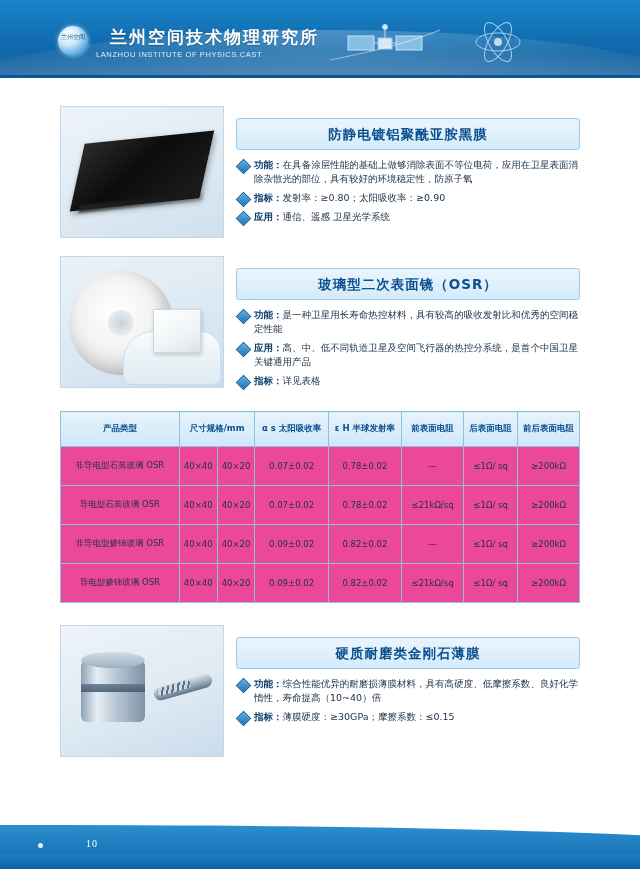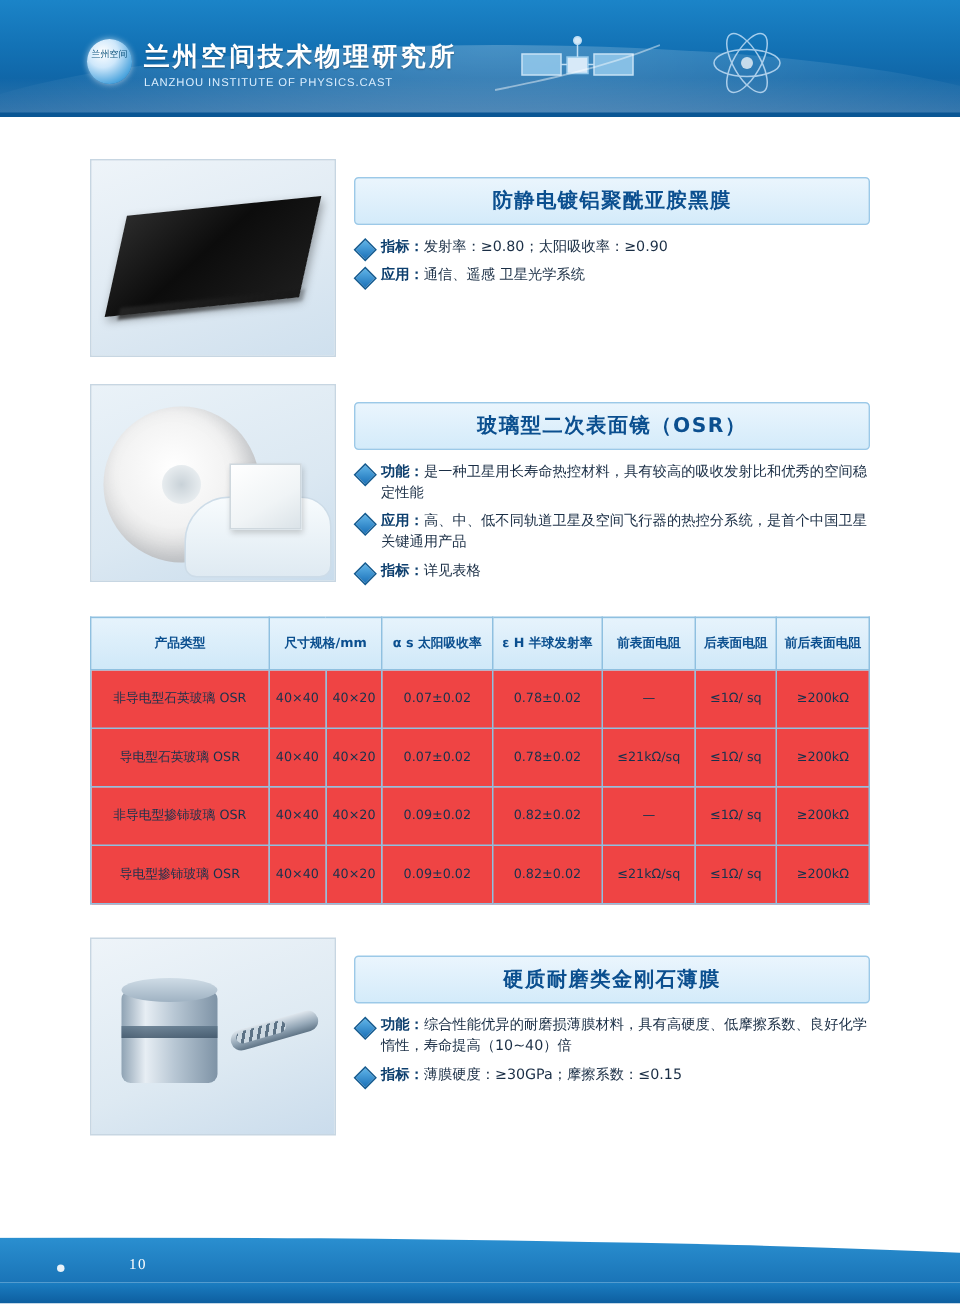--- a/index.html
+++ b/index.html
@@ -59,21 +59,21 @@
     left: 0; right: 0;
     top: 8px;
     text-align: center;
     font-size: 6px;
     color: #10567f;
     letter-spacing: 0px;
     line-height: 7px;
   }
   .org-name {
     position: absolute;
-    left: 96px;
+    left: 110px;
     top: 26px;
     font-size: 17px;
     font-weight: bold;
     color: #ffffff;
     letter-spacing: 2px;
     text-shadow: 0 1px 1px rgba(0,0,0,0.3);
     font-family: "DejaVu Sans", "Liberation Sans", sans-serif;
   }
   .org-name-en {
     position: absolute;
@@ -193,21 +193,21 @@
     padding: 2px 3px;
     text-align: center;
   }
   table.spec td {
     border: 1px solid #8fc0e0;
     font-size: 8.5px;
     color: #16324d;
     height: 34px;
     padding: 2px 4px;
     text-align: center;
-    background: #ef4444;
+    background: #ec4899;
   }
   table.spec td.name {
     text-align: center;
     white-space: nowrap;
   }
   
   .footer {
     position: absolute;
     left: 0;
     bottom: 0;
@@ -403,20 +403,24 @@
   <div class="content">
 
     <div class="block">
       <div class="photo p1">
         <div class="film-sheet"></div>
         <div class="film-edge"></div>
       </div>
       <div class="panel">
         <div class="panel-title">防静电镀铝聚酰亚胺黑膜</div>
         <div class="panel-body">
+          <div class="bullet-row">
+            <span class="bullet-icon"></span>
+            <span class="bullet-text"><b>功能：</b><span>在具备涂层性能的基础上做够消除表面不等位电荷，应用在卫星表面消除杂散光的部位，具有较好的环境稳定性，防原子氧</span></span>
+          </div>
           <div class="bullet-row">
             <span class="bullet-icon"></span>
             <span class="bullet-text"><b>指标：</b><span>发射率：≥0.80；太阳吸收率：≥0.90</span></span>
           </div>
           <div class="bullet-row">
             <span class="bullet-icon"></span>
             <span class="bullet-text"><b>应用：</b><span>通信、遥感 卫星光学系统</span></span>
           </div>
         </div>
       </div>

